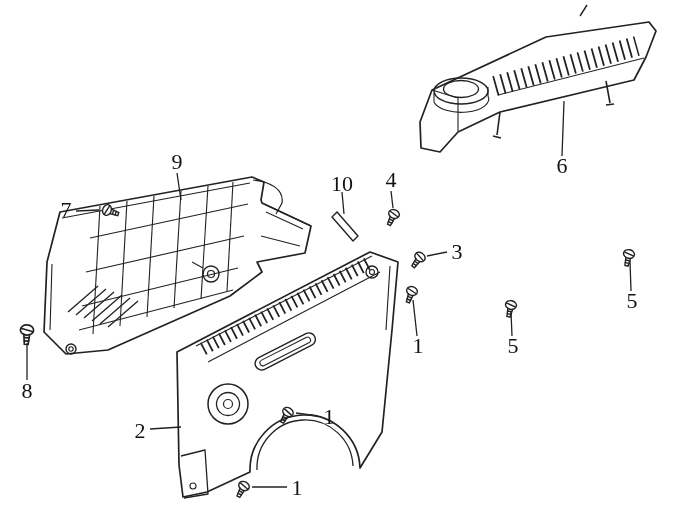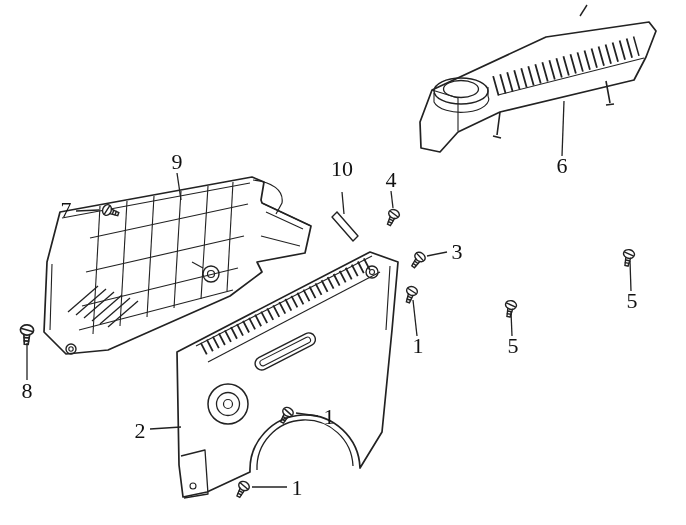--- a/index.html
+++ b/index.html
@@ -131,21 +131,21 @@
       <line x1="318" y1="416" x2="296" y2="413"></line>
       <line x1="287" y1="487" x2="252" y2="487"></line>
       <line x1="27" y1="380" x2="27" y2="343"></line>
       <line x1="150" y1="429" x2="181" y2="427"></line>
     </g>
   </svg>
 
   <div>
     <span class="callout" style="left:177px;top:162px">9</span>
     <span class="callout" style="left:66px;top:210px">7</span>
-    <span class="callout" style="left:342px;top:169px">10</span>
+    <span class="callout" style="left:342px;top:184px">10</span>
     <span class="callout" style="left:391px;top:180px">4</span>
     <span class="callout" style="left:457px;top:252px">3</span>
     <span class="callout" style="left:562px;top:166px">6</span>
     <span class="callout" style="left:632px;top:301px">5</span>
     <span class="callout" style="left:513px;top:346px">5</span>
     <span class="callout" style="left:418px;top:346px">1</span>
     <span class="callout" style="left:329px;top:417px">1</span>
     <span class="callout" style="left:297px;top:488px">1</span>
     <span class="callout" style="left:27px;top:391px">8</span>
     <span class="callout" style="left:140px;top:431px">2</span>

